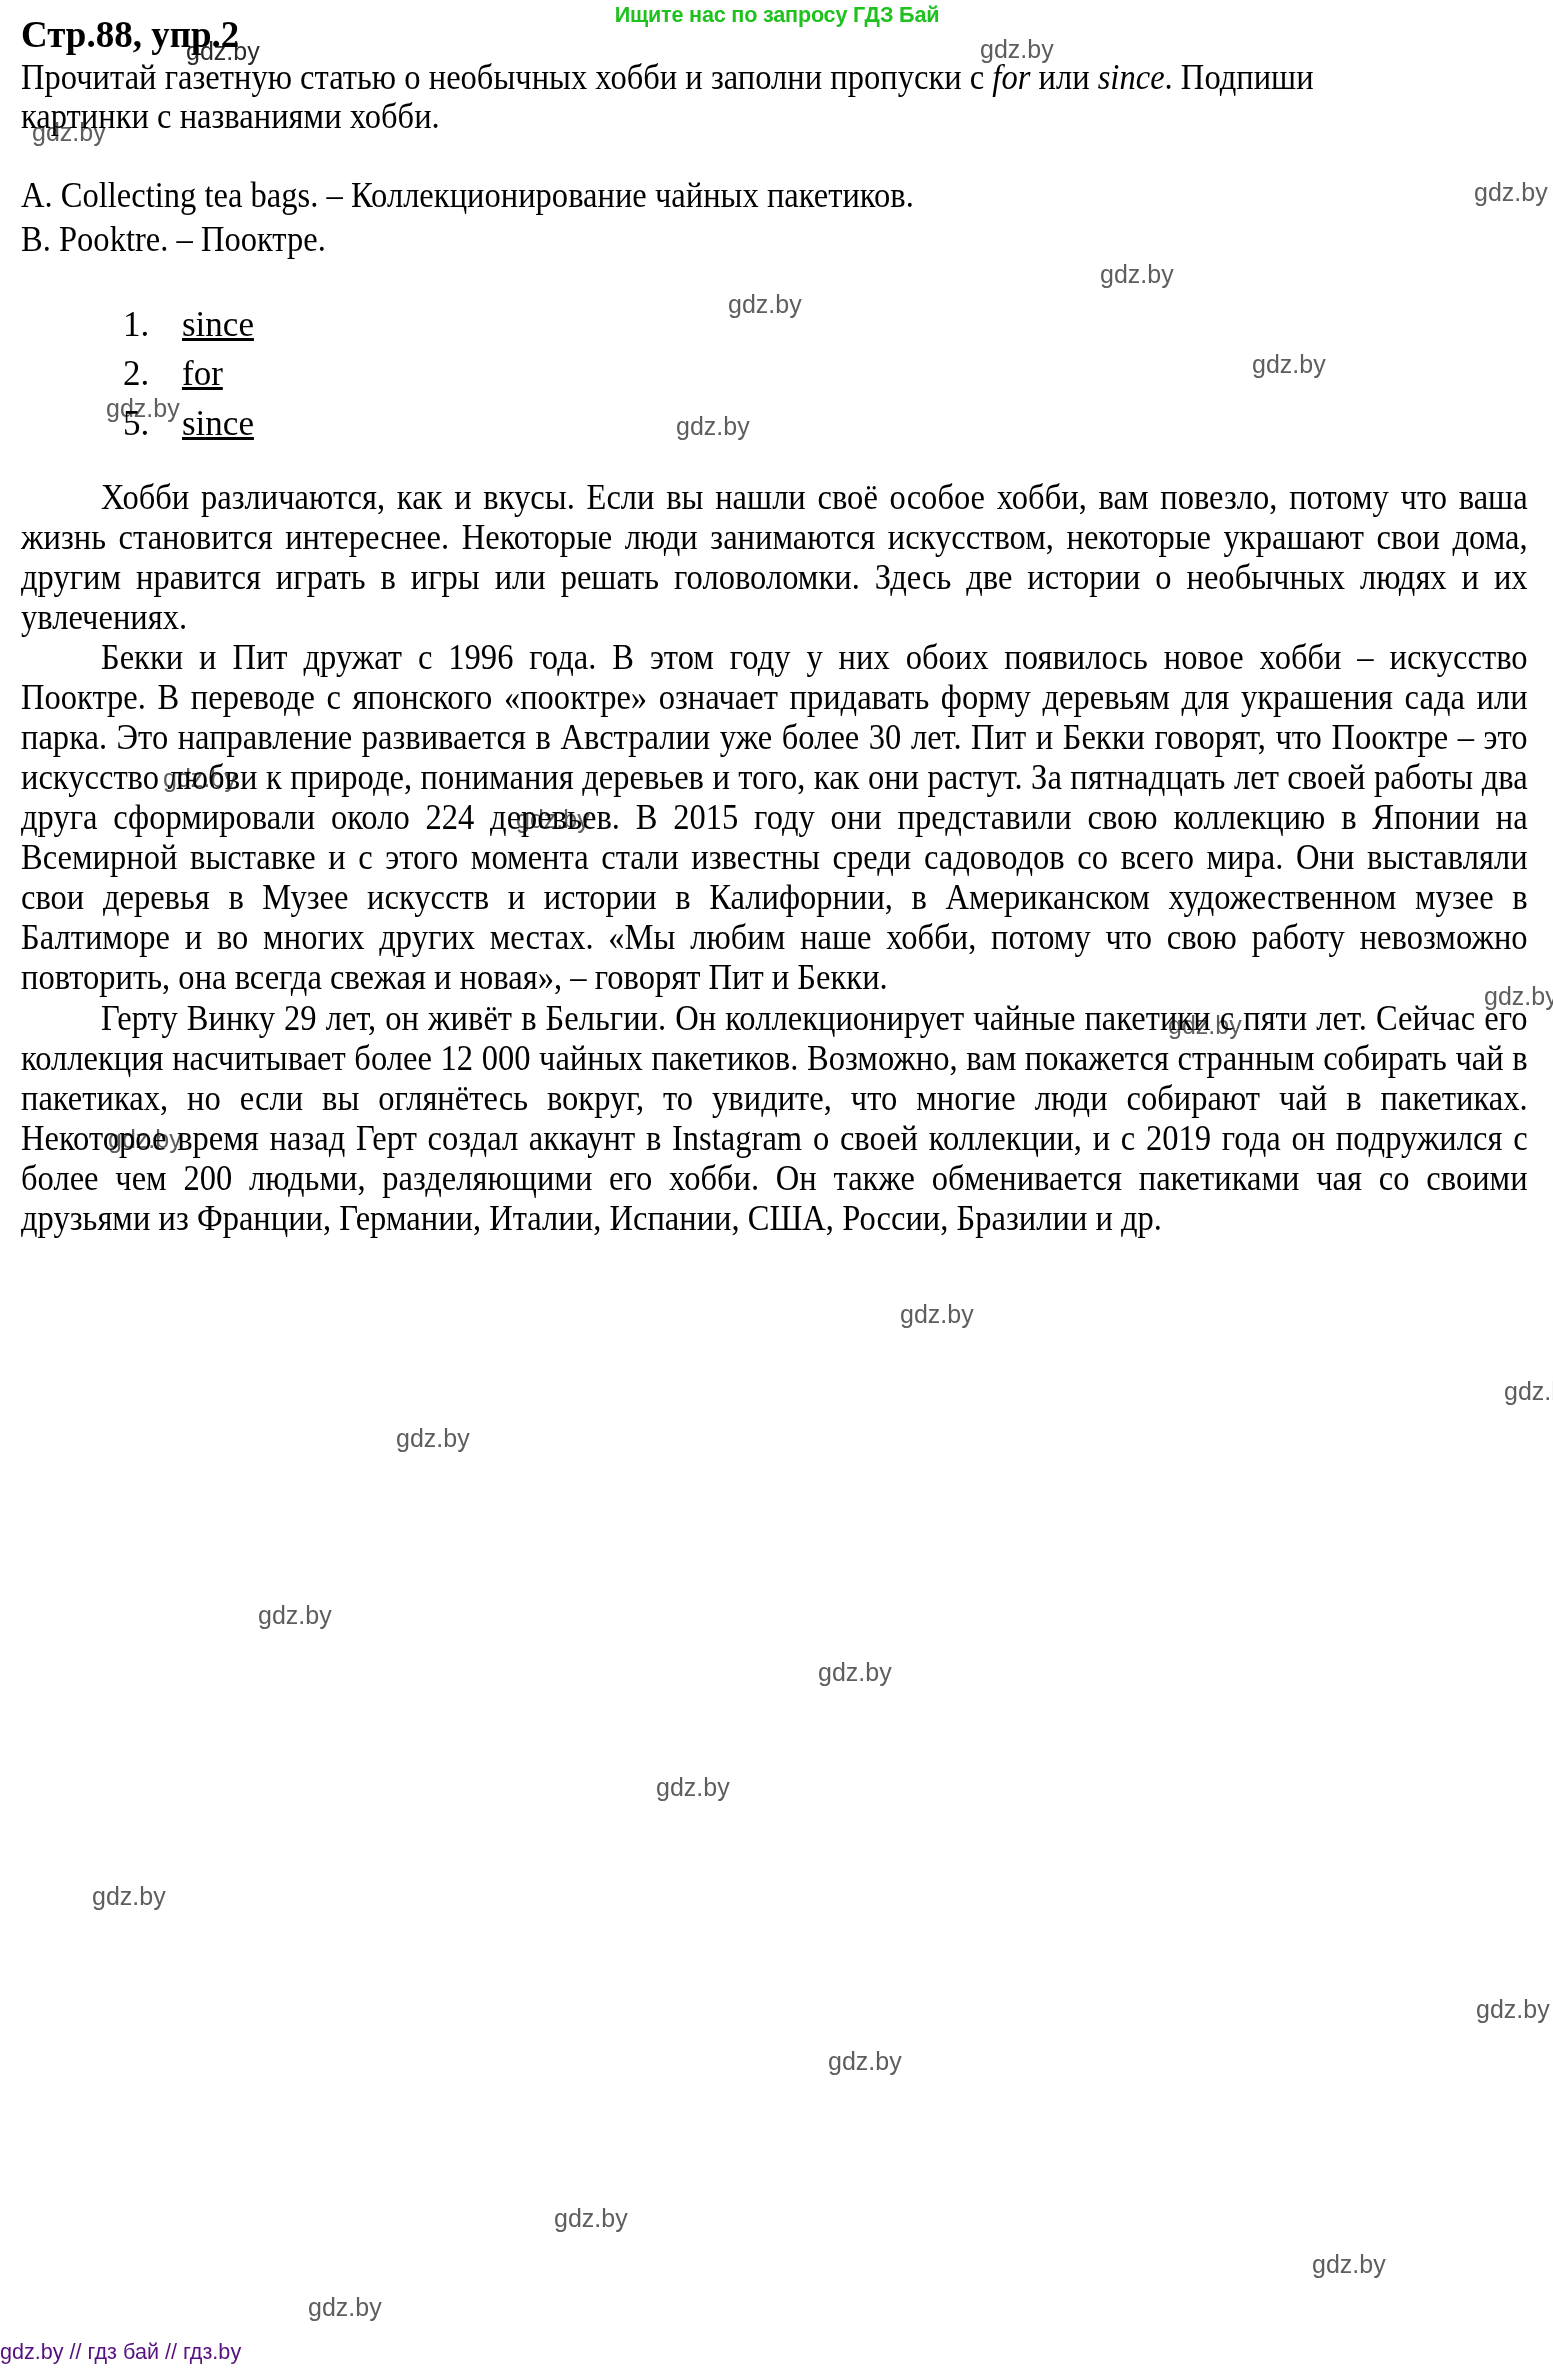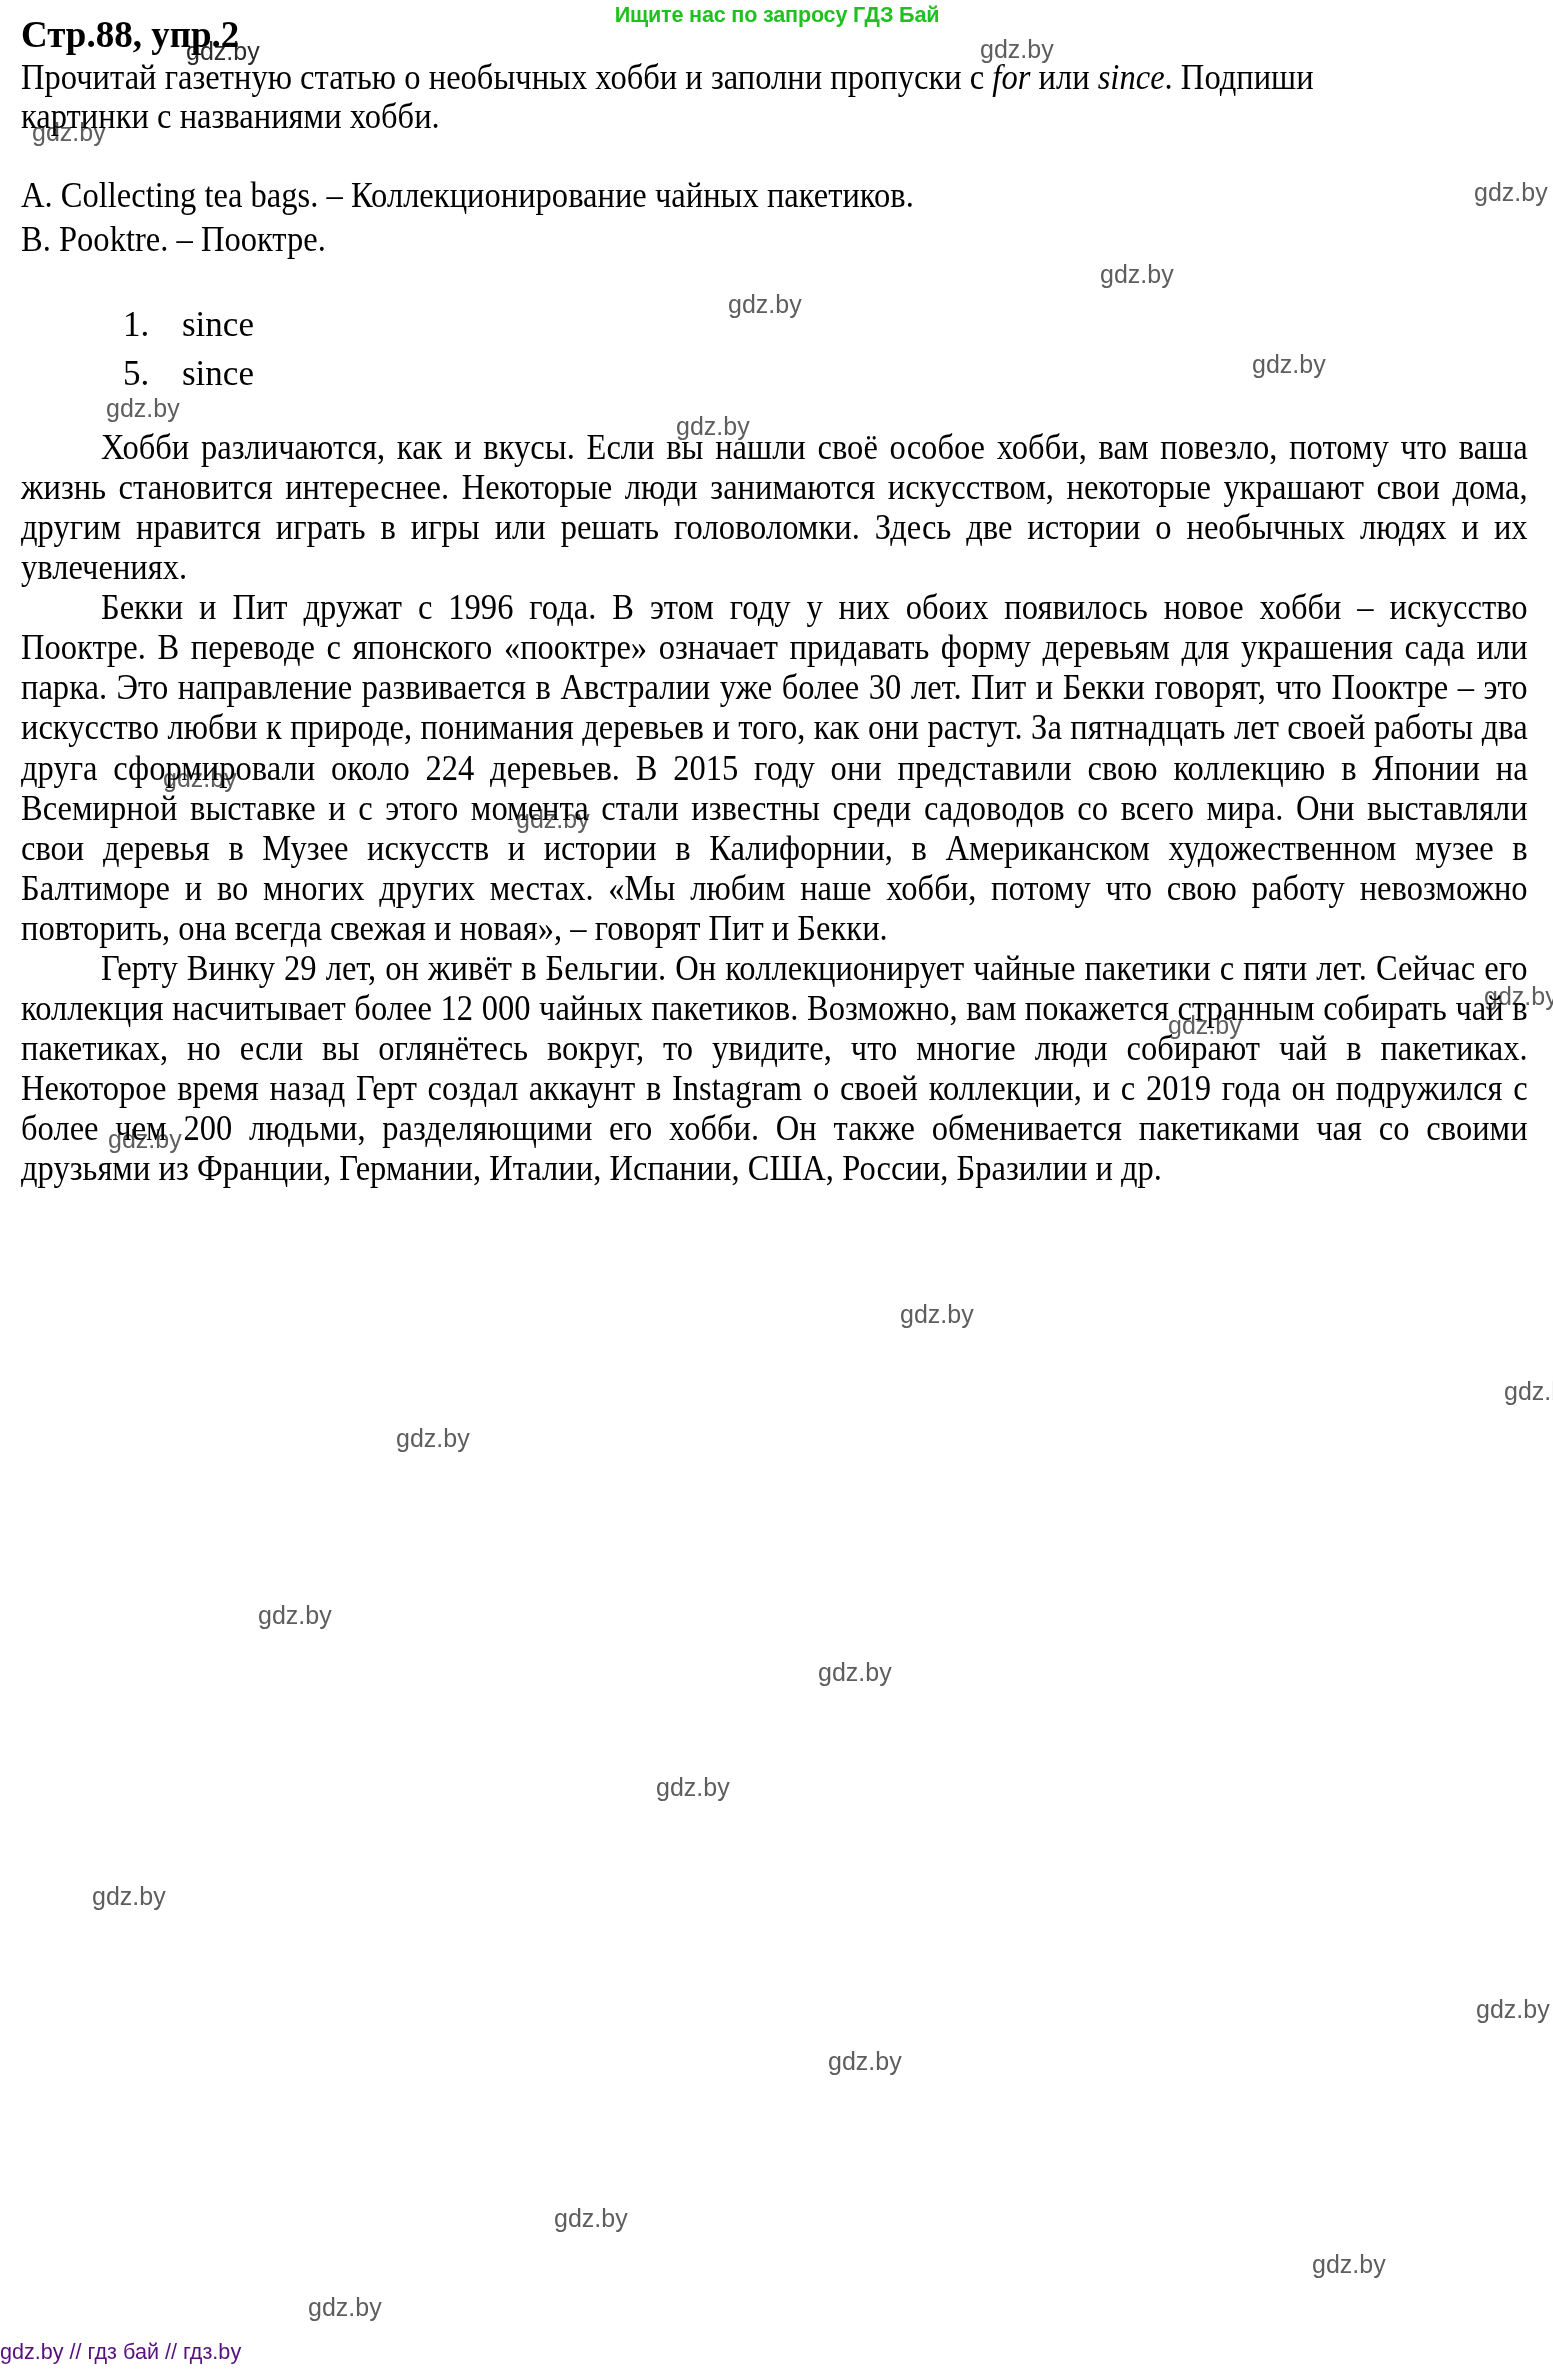--- a/index.html
+++ b/index.html
@@ -92,20 +92,21 @@
   ol.answer-list {
     margin: 0;
     padding: 0 0 0 102px;
     list-style: none;
     font-size: 35px;
     line-height: 1.42;
   }
   ol.answer-list li {
     position: relative;
     white-space: nowrap;
+    text-decoration: underline;
   }
   ol.answer-list li .num {
     display: inline-block;
     width: 59px;
   }
 
   
   .article p {
     margin: 0;
     font-size: 35px;
@@ -177,20 +178,21 @@
 
     <div class="answers-ab">
       <div class="row">A. Collecting tea bags. – Коллекционирование чайных пакетиков.</div>
       <div class="row">B. Pooktre. – Пооктре.</div>
     </div>
 
     <div style="height:38px"></div>
 
     <ol class="answer-list" id="gap-answers">
         <li><span class="num">1.</span><span>since</span></li>
+        <li><span class="num">2.</span><span>for</span></li>
         <li><span class="num">5.</span><span>since</span></li>
       </ol>
 
     <div style="height:29px"></div>
 
     <div class="article">
       <p>Хобби различаются, как и вкусы. Если вы нашли своё особое хобби, вам повезло, потому что ваша жизнь становится интереснее. Некоторые люди занимаются искусством, некоторые украшают свои дома, другим нравится играть в игры или решать головоломки. Здесь две истории о необычных людях и их увлечениях.</p>
       <p>Бекки и Пит дружат с 1996 года. В этом году у них обоих появилось новое хобби – искусство Пооктре. В переводе с японского «пооктре» означает придавать форму деревьям для украшения сада или парка. Это направление развивается в Австралии уже более 30 лет. Пит и Бекки говорят, что Пооктре – это искусство любви к природе, понимания деревьев и того, как они растут. За пятнадцать лет своей работы два друга сформировали около 224 деревьев. В 2015 году они представили свою коллекцию в Японии на Всемирной выставке и с этого момента стали известны среди садоводов со всего мира. Они выставляли свои деревья в Музее искусств и истории в Калифорнии, в Американском художественном музее в Балтиморе и во многих других местах. «Мы любим наше хобби, потому что свою работу невозможно повторить, она всегда свежая и новая», – говорят Пит и Бекки.</p>
       <p>Герту Винку 29 лет, он живёт в Бельгии. Он коллекционирует чайные пакетики с пяти лет. Сейчас его коллекция насчитывает более 12 000 чайных пакетиков. Возможно, вам покажется странным собирать чай в пакетиках, но если вы оглянётесь вокруг, то увидите, что многие люди собирают чай в пакетиках. Некоторое время назад Герт создал аккаунт в Instagram о своей коллекции, и с 2019 года он подружился с более чем 200 людьми, разделяющими его хобби. Он также обменивается пакетиками чая со своими друзьями из Франции, Германии, Италии, Испании, США, России, Бразилии и др.</p>
     </div>

